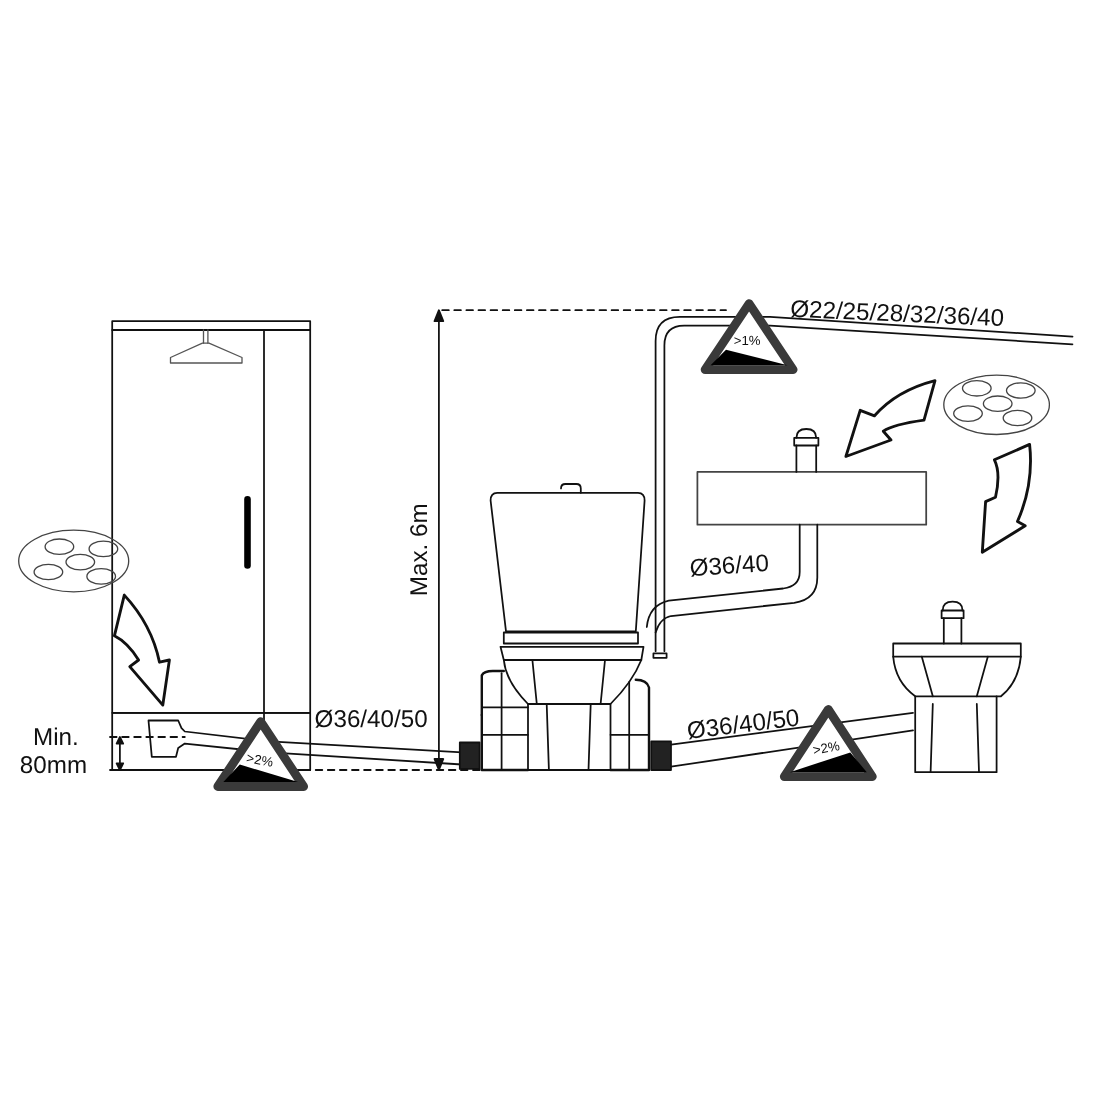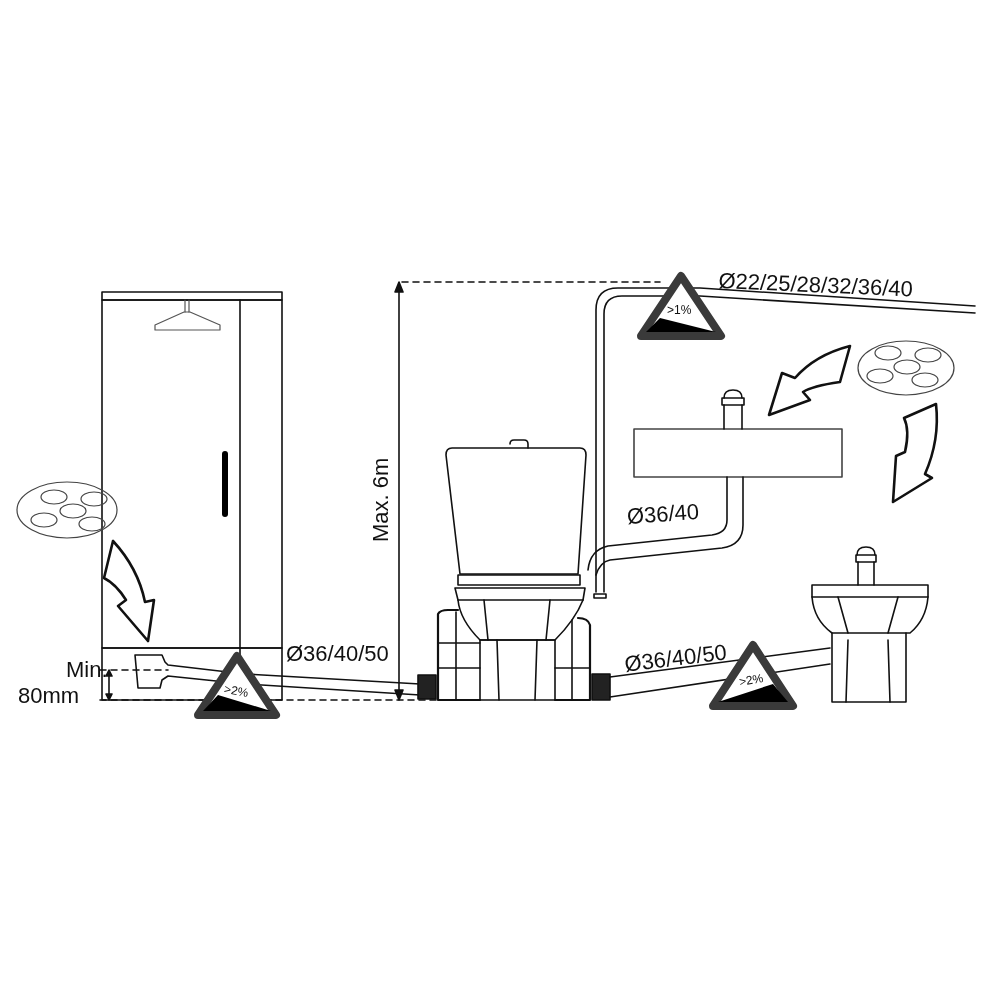--- a/index.html
+++ b/index.html
@@ -157,19 +157,19 @@
 <div class="lbl lbl-big" style="left:719px; top:268px; transform: rotate(2.5deg); transform-origin:left top;">Ø22/25/28/32/36/40</div>
 
 <div class="lbl lbl-big lbl-rot" style="left:368px; top:542px; transform: rotate(-90deg);">Max. 6m</div>
 
 <div class="lbl lbl-big" style="left:626px; top:504px; transform: rotate(-4deg); transform-origin:left top;">Ø36/40</div>
 
 <div class="lbl lbl-big" style="left:286px; top:641px;">Ø36/40/50</div>
 
 <div class="lbl lbl-big" style="left:623px; top:652px; transform: rotate(-7deg); transform-origin:left top;">Ø36/40/50</div>
 
-<div class="lbl lbl-big" style="left:30px; top:657px;margin-left:36px;">Min.</div>
+<div class="lbl lbl-big" style="left:30px; top:657px;">Min.</div>
 <div class="lbl lbl-big" style="left:18px; top:683px;">80mm</div>
 
 <div class="tri-txt" style="left:667px; top:303px;">&gt;1%</div>
 <div class="tri-txt" style="left:224px; top:684px; transform: rotate(10deg);">&gt;2%</div>
 <div class="tri-txt" style="left:739px; top:673px; transform: rotate(-10deg);">&gt;2%</div>
 </div>
 
 </body></html>

